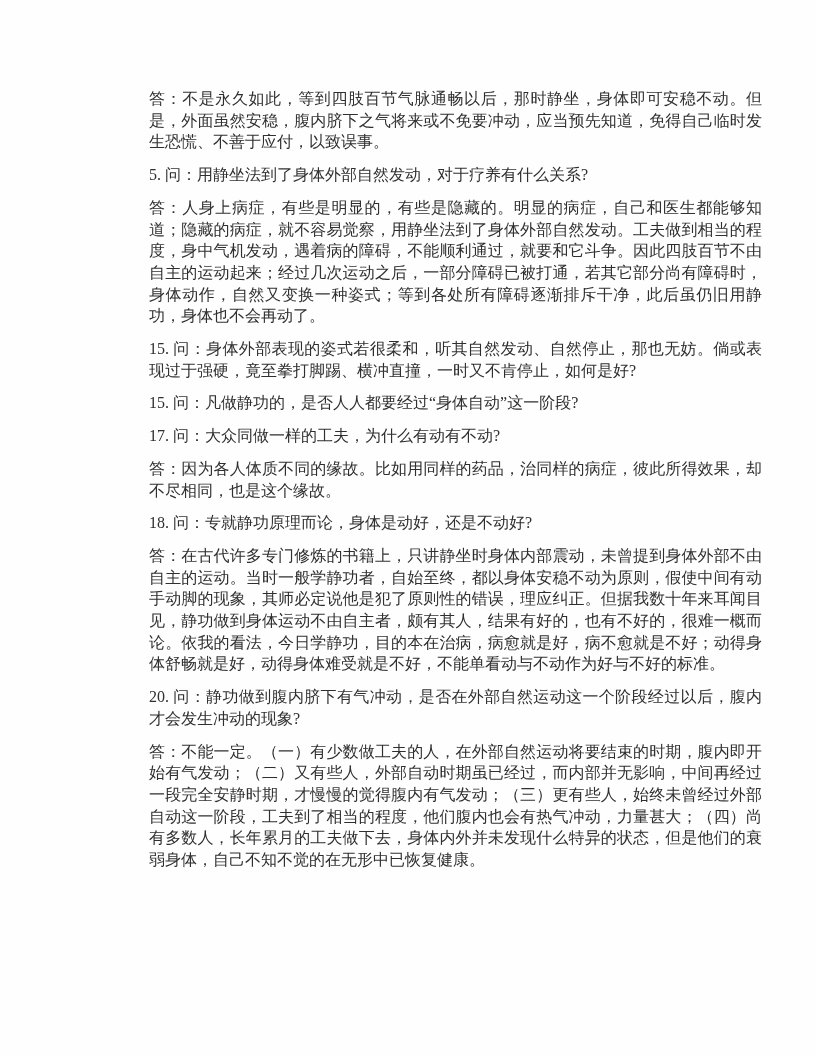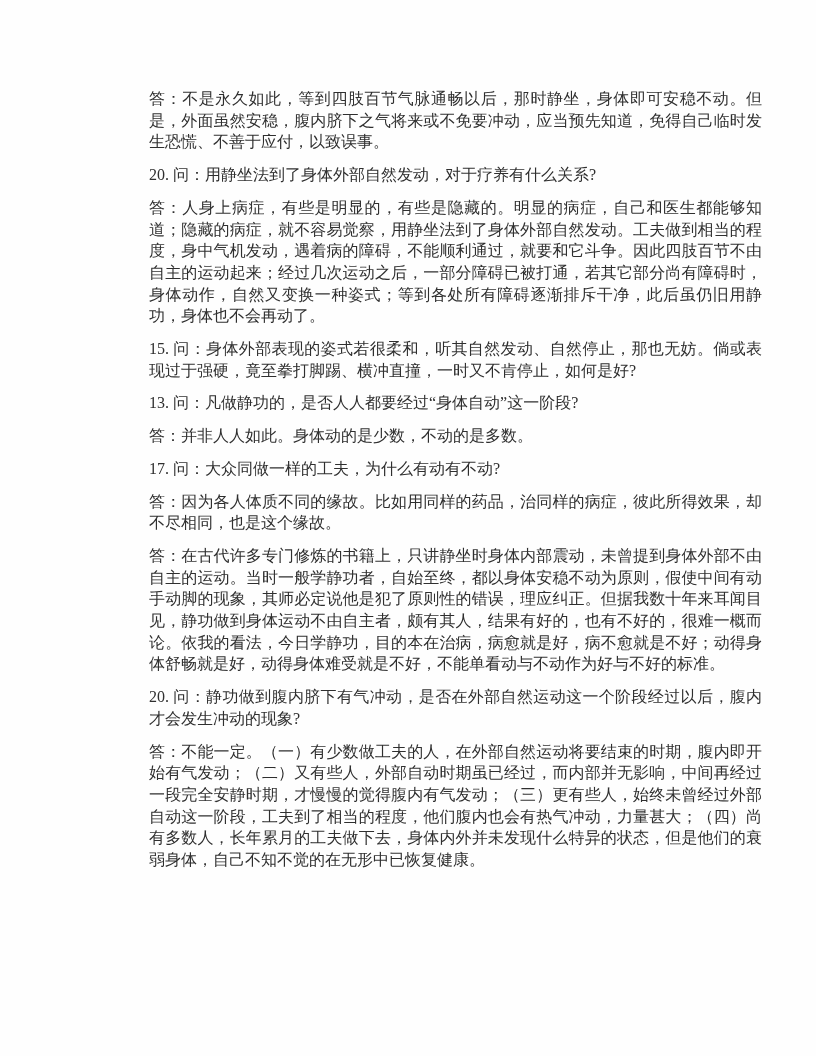--- a/index.html
+++ b/index.html
@@ -30,24 +30,24 @@
     margin: 0 0 11px 0;
     padding: 0;
   }
 </style>
 </head>
 <body>
 
 <div class="page">
   <div class="content">
     <p>答：不是永久如此，等到四肢百节气脉通畅以后，那时静坐，身体即可安稳不动。但是，外面虽然安稳，腹内脐下之气将来或不免要冲动，应当预先知道，免得自己临时发生恐慌、不善于应付，以致误事。</p>
-    <p>20. 问：用静坐法到了身体外部自然发动，对于疗养有什么关系?</p>
+    <p>5. 问：用静坐法到了身体外部自然发动，对于疗养有什么关系?</p>
     <p>答：人身上病症，有些是明显的，有些是隐藏的。明显的病症，自己和医生都能够知道；隐藏的病症，就不容易觉察，用静坐法到了身体外部自然发动。工夫做到相当的程度，身中气机发动，遇着病的障碍，不能顺利通过，就要和它斗争。因此四肢百节不由自主的运动起来；经过几次运动之后，一部分障碍已被打通，若其它部分尚有障碍时，身体动作，自然又变换一种姿式；等到各处所有障碍逐渐排斥干净，此后虽仍旧用静功，身体也不会再动了。</p>
     <p>15. 问：身体外部表现的姿式若很柔和，听其自然发动、自然停止，那也无妨。倘或表现过于强硬，竟至拳打脚踢、横冲直撞，一时又不肯停止，如何是好?</p>
-    <p>13. 问：凡做静功的，是否人人都要经过“身体自动”这一阶段?</p>
-    <p>答：并非人人如此。身体动的是少数，不动的是多数。</p>
+    <p>15. 问：凡做静功的，是否人人都要经过“身体自动”这一阶段?</p>
     <p>17. 问：大众同做一样的工夫，为什么有动有不动?</p>
     <p>答：因为各人体质不同的缘故。比如用同样的药品，治同样的病症，彼此所得效果，却不尽相同，也是这个缘故。</p>
+    <p>18. 问：专就静功原理而论，身体是动好，还是不动好?</p>
     <p>答：在古代许多专门修炼的书籍上，只讲静坐时身体内部震动，未曾提到身体外部不由自主的运动。当时一般学静功者，自始至终，都以身体安稳不动为原则，假使中间有动手动脚的现象，其师必定说他是犯了原则性的错误，理应纠正。但据我数十年来耳闻目见，静功做到身体运动不由自主者，颇有其人，结果有好的，也有不好的，很难一概而论。依我的看法，今日学静功，目的本在治病，病愈就是好，病不愈就是不好；动得身体舒畅就是好，动得身体难受就是不好，不能单看动与不动作为好与不好的标准。</p>
     <p>20. 问：静功做到腹内脐下有气冲动，是否在外部自然运动这一个阶段经过以后，腹内才会发生冲动的现象?</p>
     <p>答：不能一定。（一）有少数做工夫的人，在外部自然运动将要结束的时期，腹内即开始有气发动；（二）又有些人，外部自动时期虽已经过，而内部并无影响，中间再经过一段完全安静时期，才慢慢的觉得腹内有气发动；（三）更有些人，始终未曾经过外部自动这一阶段，工夫到了相当的程度，他们腹内也会有热气冲动，力量甚大；（四）尚有多数人，长年累月的工夫做下去，身体内外并未发现什么特异的状态，但是他们的衰弱身体，自己不知不觉的在无形中已恢复健康。</p>
   </div>
 </div>
 
 </body></html>

